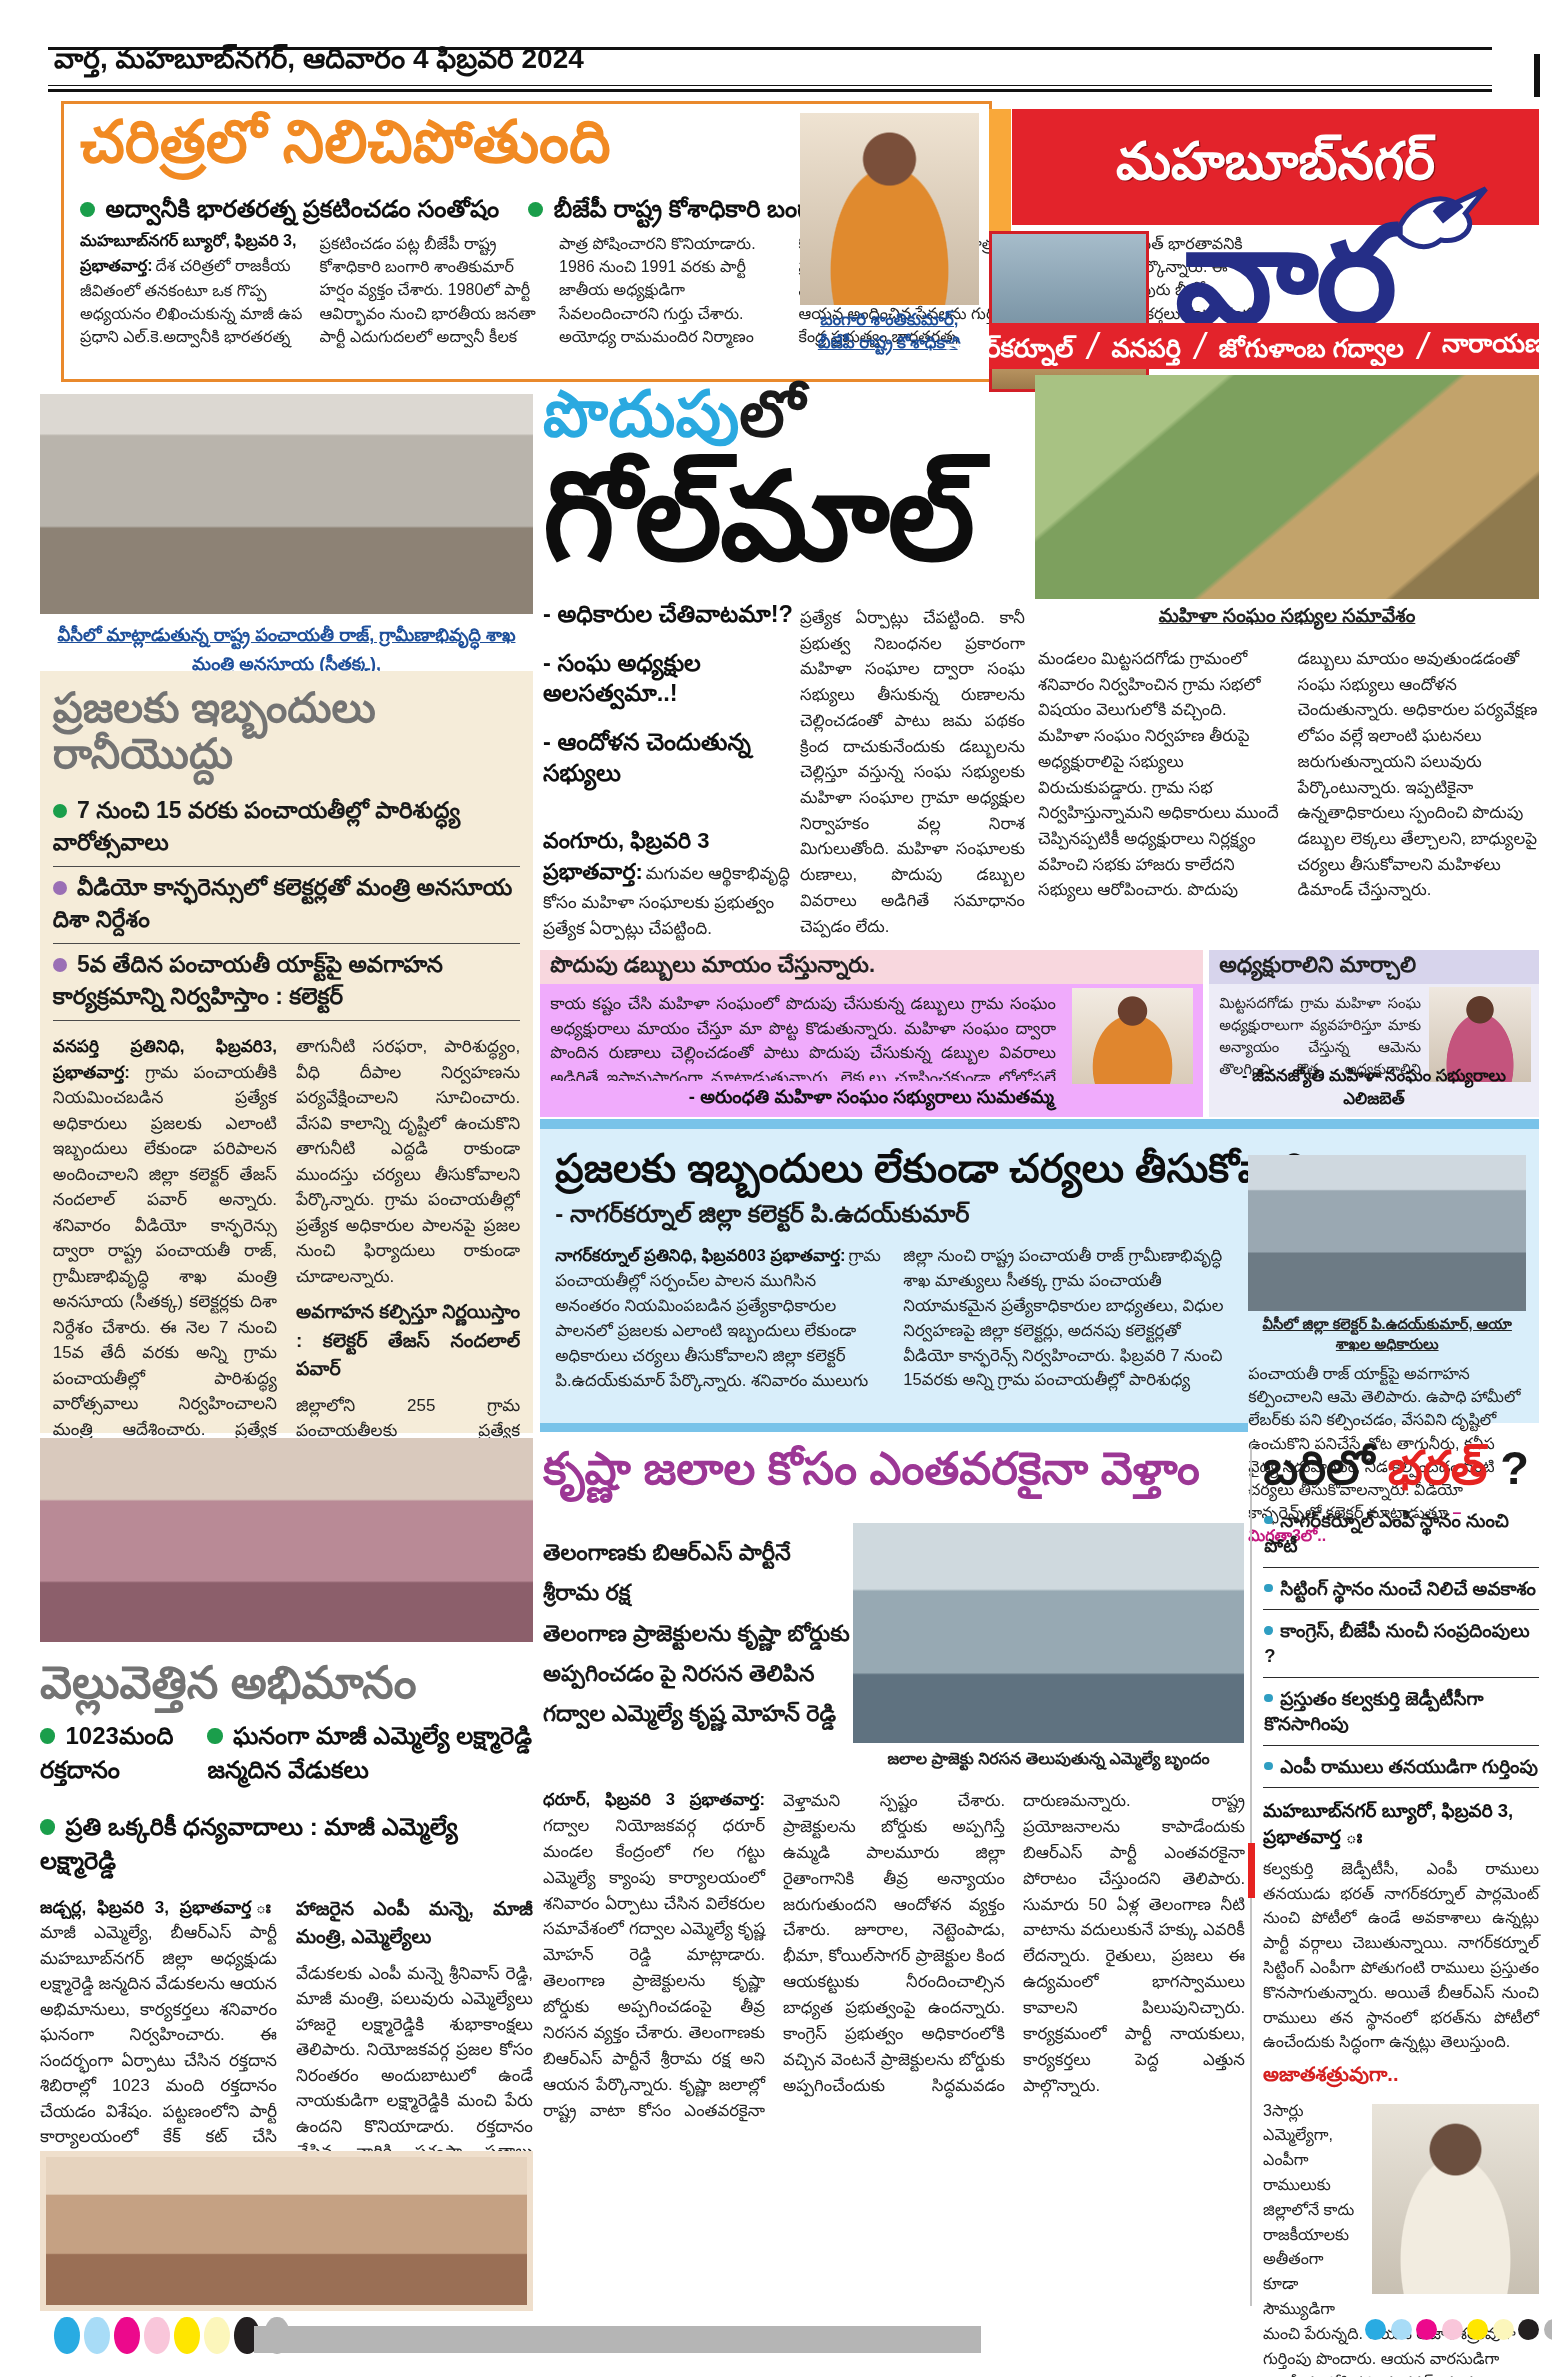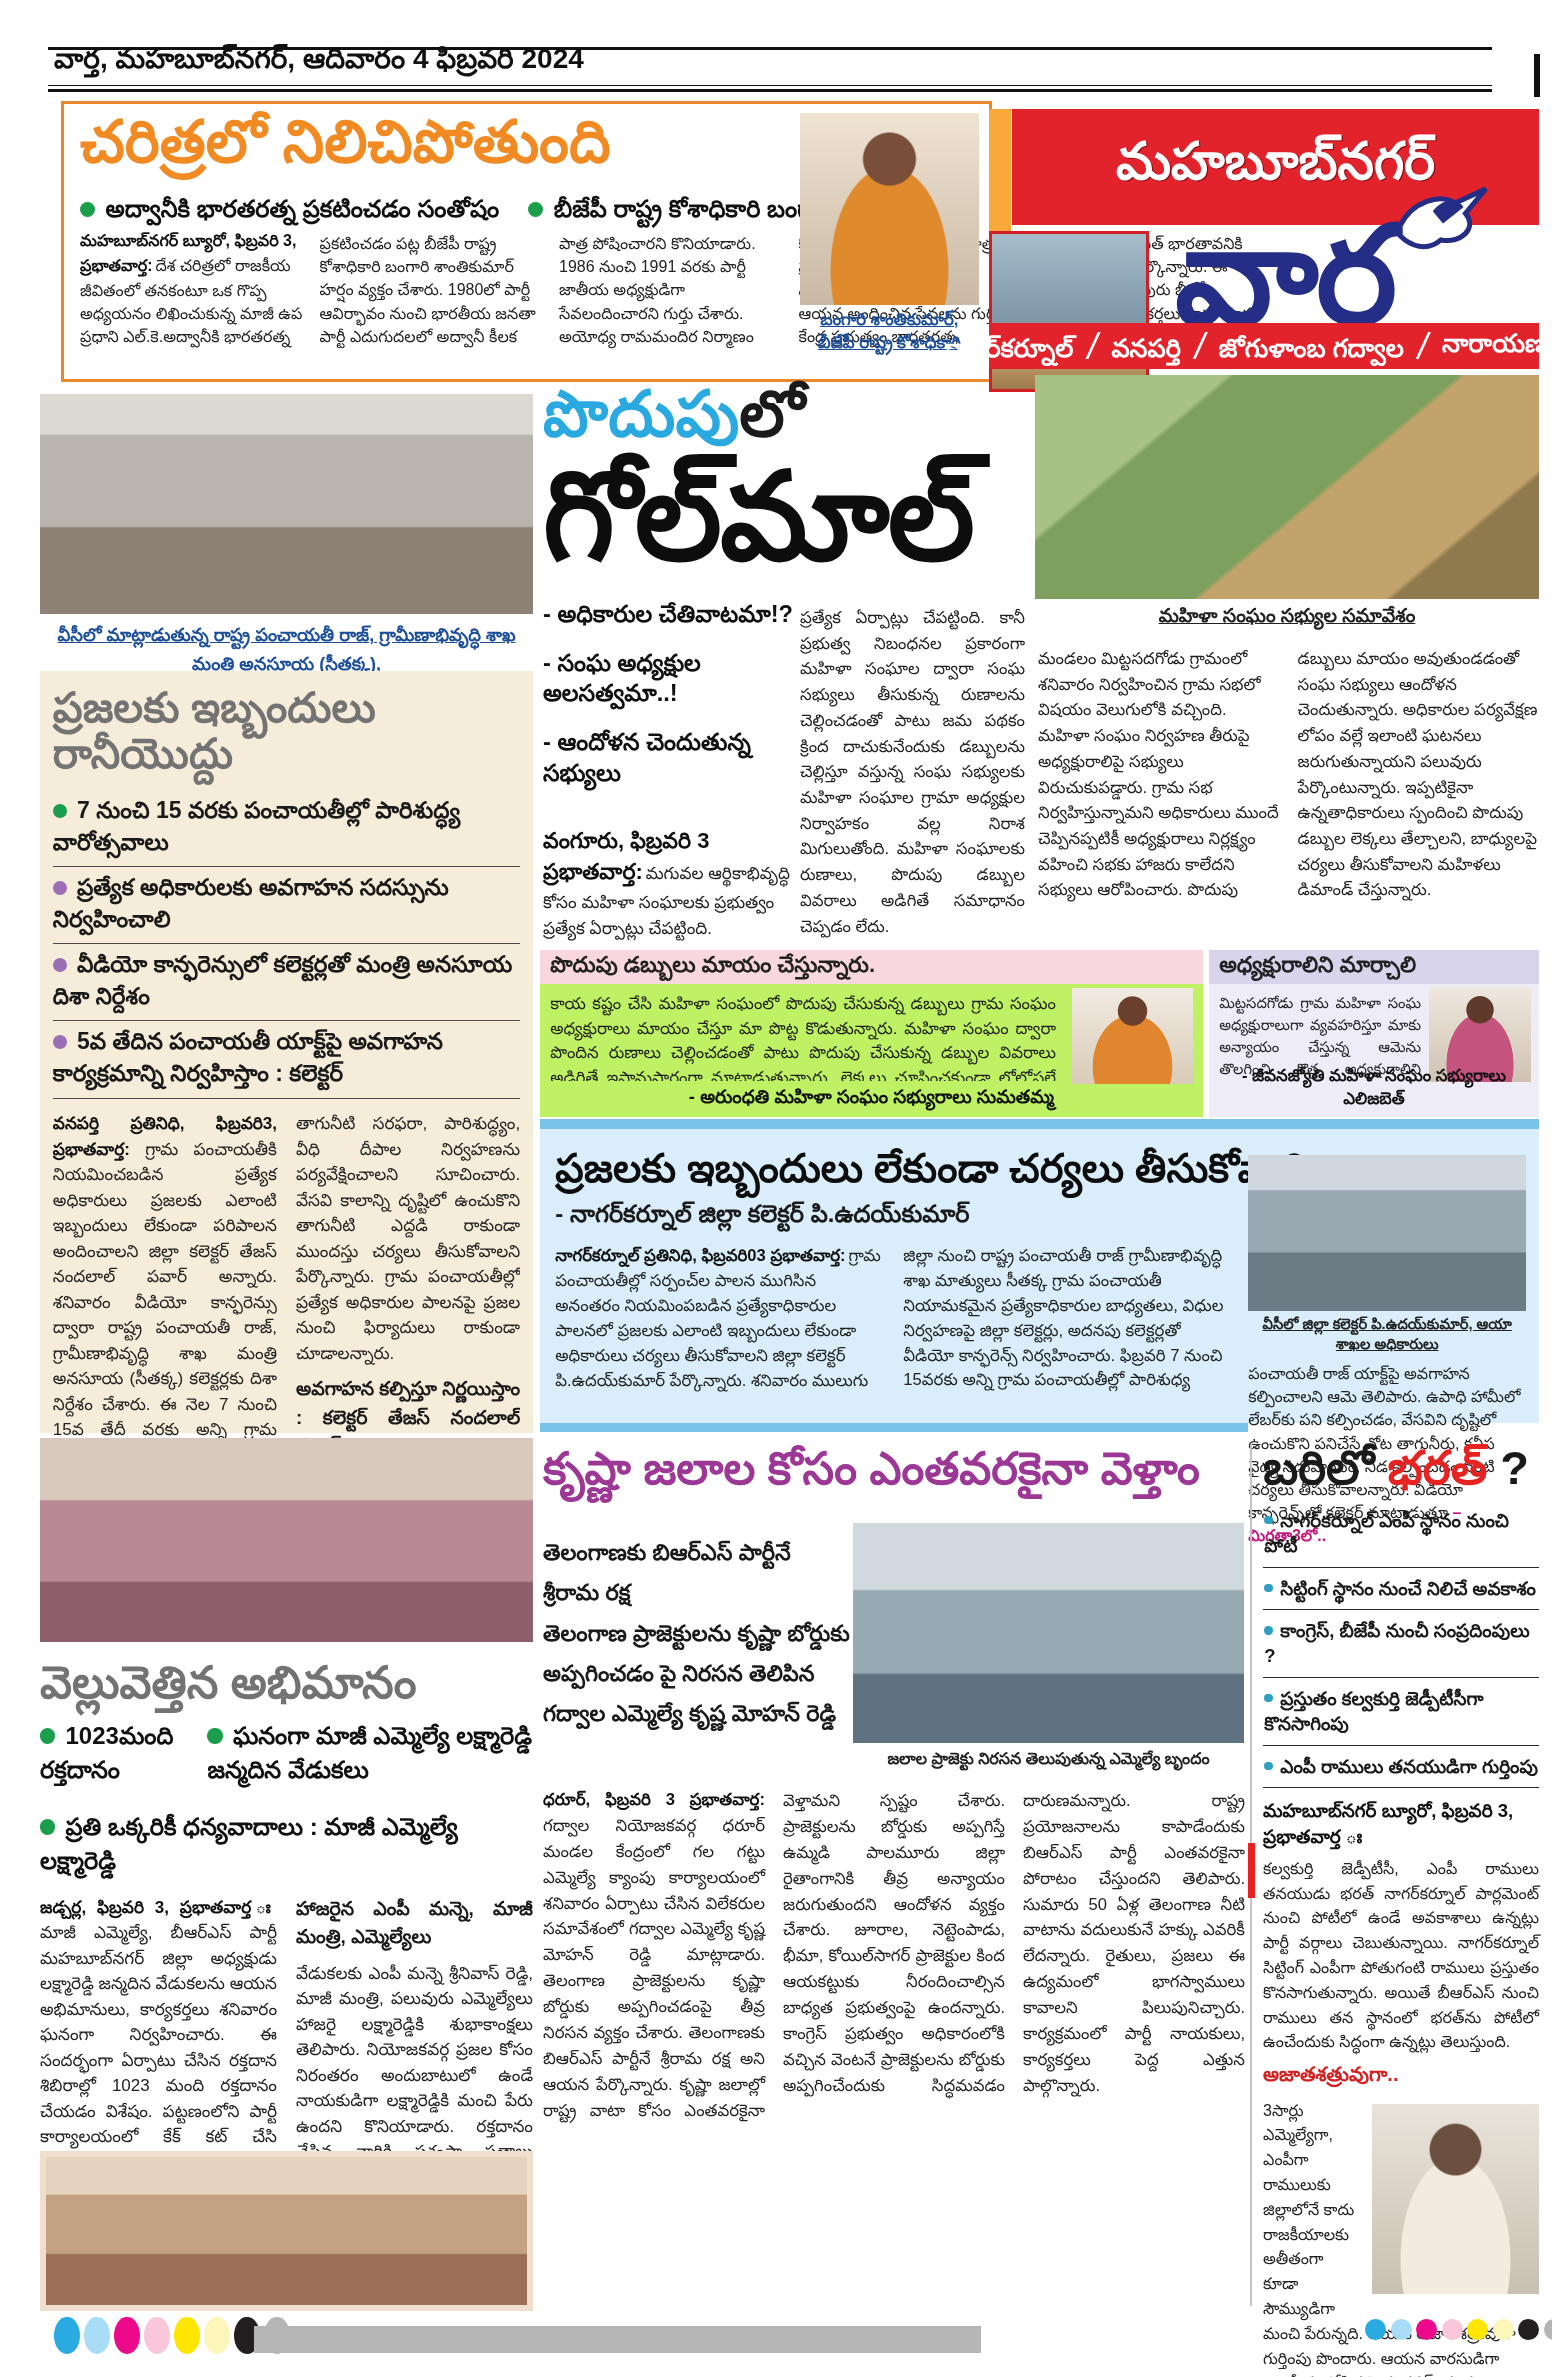--- a/index.html
+++ b/index.html
@@ -41,21 +41,21 @@
   .subhead{font-weight:bold;font-size:19px;margin:9px 0;}
   
   .kicker{font-size:64px;font-weight:bold;line-height:1;}
   .kicker .blue{color:#2aa9e0;}
   .golmal{font-size:123px;font-weight:bold;color:#0d0d0d;line-height:1;letter-spacing:-1.9px;}
   .dash-bullets .list-item{font-size:23.6px;font-weight:bold;color:#111;margin-bottom:18px;line-height:1.3;}
   .dash-bullets .list-item::before{content:"- ";}
   
   .qbox{box-sizing:border-box;}
   .qbox .qhead{height:34px;display:flex;align-items:center;padding-left:10.2px;font-size:22px;font-weight:bold;color:#222;}
-  .pinkbox{background:#bef264;}
+  .pinkbox{background:#f0abfc;}
   .pinkbox .qhead{background:#f8d7de;}
   .lavbox{background:#edecf7;}
   .lavbox .qhead{background:#d7d4ec;}
   .qbody{font-size:16.6px;line-height:1.5;text-align:justify;color:#222;padding:7.7px 10.2px 0 10.2px;white-space:pre-line;}
   .qattr{position:absolute;left:0;right:0;bottom:5.1px;text-align:center;font-weight:bold;font-size:18.5px;color:#111;}
   
   .blue-panel{background:#d9eefa;padding:16.6px 15.3px;box-sizing:border-box;}
   .bluebar{background:#79c3e9;}
   .bp-headline{font-size:40px;font-weight:bold;color:#0d0d0d;line-height:1.1;}
   .bp-byline{font-size:24px;font-weight:bold;margin-top:10.2px;}
@@ -125,21 +125,20 @@
     </div>
 
   <div class="photo" style="left:40px;top:394px;width:493px;height:220px;background:linear-gradient(#dcd8d2 0 18%,#b9b4ac 19% 60%,#8d8275 61%);"></div>
   <div class="abs caption" style="left:40px;top:621px;width:493px;font-size:18px;line-height:1.6;">వీసీలో మాట్లాడుతున్న రాష్ట్ర పంచాయతీ రాజ్, గ్రామీణాభివృద్ధి శాఖ మంత్రి అనసూయ (సీతక్క),
 పాల్గొన్న కలెక్టర్ తేజస్ నందలాల్ పవార్</div>
 
   <div class="abs beige-panel" style="left:40px;top:671px;width:493px;height:762px;">
     <div class="panel-headline">ప్రజలకు ఇబ్బందులు రానీయొద్దు</div>
     <div class="vp-bullets" style="margin-top:12.8px;">
         <div class="list-item">7 నుంచి 15 వరకు పంచాయతీల్లో పారిశుద్ధ్య వారోత్సవాలు</div>
-        <div class="list-item">ప్రత్యేక అధికారులకు అవగాహన సదస్సును నిర్వహించాలి</div>
         <div class="list-item">వీడియో కాన్ఫరెన్సులో కలెక్టర్లతో మంత్రి అనసూయ దిశా నిర్దేశం</div>
         <div class="list-item">5వ తేదిన పంచాయతీ యాక్ట్‌పై అవగాహన కార్యక్రమాన్ని నిర్వహిస్తాం : కలెక్టర్</div>
       </div>
     <div class="cols2" style="margin-top:12.8px;height:441px;overflow:hidden;">
       <span class="dateline" style="font-size:17px;">వనపర్తి ప్రతినిధి, ఫిబ్రవరి3, ప్రభాతవార్త:</span>
       <span class="body-text">గ్రామ పంచాయతీకి నియమించబడిన ప్రత్యేక అధికారులు ప్రజలకు ఎలాంటి ఇబ్బందులు లేకుండా పరిపాలన అందించాలని జిల్లా కలెక్టర్ తేజస్ నందలాల్ పవార్ అన్నారు. శనివారం వీడియో కాన్ఫరెన్సు ద్వారా రాష్ట్ర పంచాయతీ రాజ్, గ్రామీణాభివృద్ధి శాఖ మంత్రి అనసూయ (సీతక్క) కలెక్టర్లకు దిశా నిర్దేశం చేశారు. ఈ నెల 7 నుంచి 15వ తేదీ వరకు అన్ని గ్రామ పంచాయతీల్లో పారిశుద్ధ్య వారోత్సవాలు నిర్వహించాలని మంత్రి ఆదేశించారు. ప్రత్యేక అధికారులు గ్రామాల్లో పర్యటించి తాగునీటి సరఫరా, పారిశుద్ధ్యం, వీధి దీపాల నిర్వహణను పర్యవేక్షించాలని సూచించారు. వేసవి కాలాన్ని దృష్టిలో ఉంచుకొని తాగునీటి ఎద్దడి రాకుండా ముందస్తు చర్యలు తీసుకోవాలని పేర్కొన్నారు. గ్రామ పంచాయతీల్లో ప్రత్యేక అధికారుల పాలనపై ప్రజల నుంచి ఫిర్యాదులు రాకుండా చూడాలన్నారు.</span>
       <div class="subhead">అవగాహన కల్పిస్తూ నిర్ణయిస్తాం : కలెక్టర్ తేజస్ నందలాల్ పవార్</div>
       <span class="body-text">జిల్లాలోని 255 గ్రామ పంచాయతీలకు ప్రత్యేక అధికారులను నియమించడం జరిగిందని కలెక్టర్ తెలిపారు. ఈ నెల 5వ తేదీన పంచాయతీ యాక్ట్‌పై అవగాహన కార్యక్రమాన్ని నిర్వహిస్తామని, ప్రత్యేక అధికారులు విధుల నిర్వహణలో నిర్లక్ష్యం వహిస్తే చర్యలు తప్పవని హెచ్చరించారు. పారిశుద్ధ్య వారోత్సవాల్లో ప్రజాప్రతినిధులు, అధికారులు భాగస్వాములు కావాలని కోరారు. అనంతరం వీడియో కాన్ఫరెన్స్‌లో అదనపు కలెక్టర్లు, ఎంపీడీఓలు, జిల్లా ప్రత్యేకాధికారులు పాల్గొన్నారు.</span>
     </div>
   </div>

